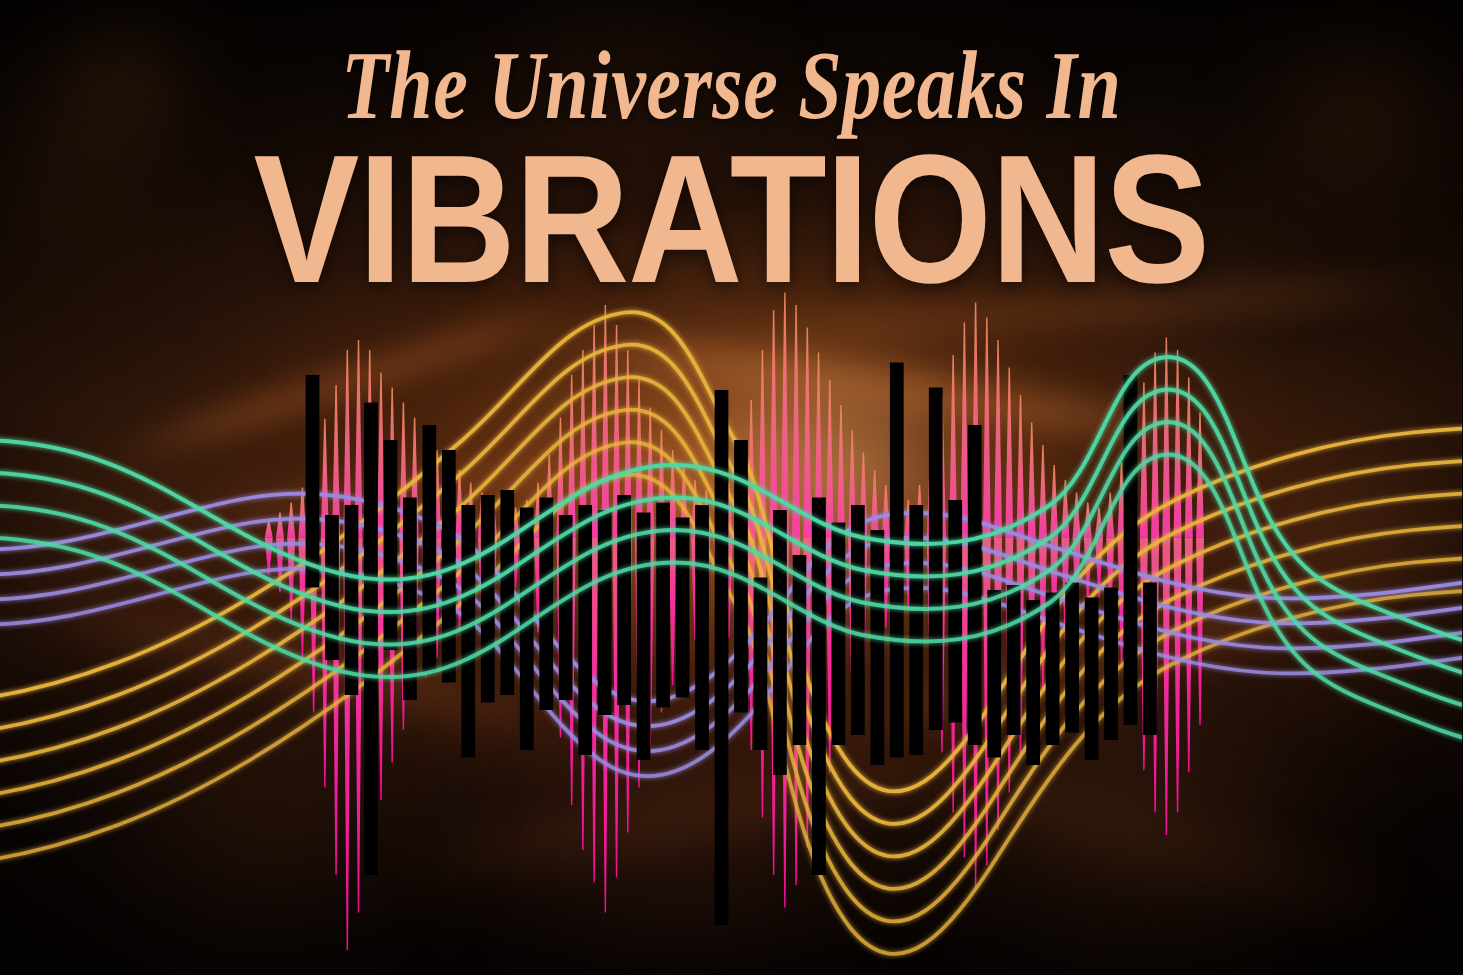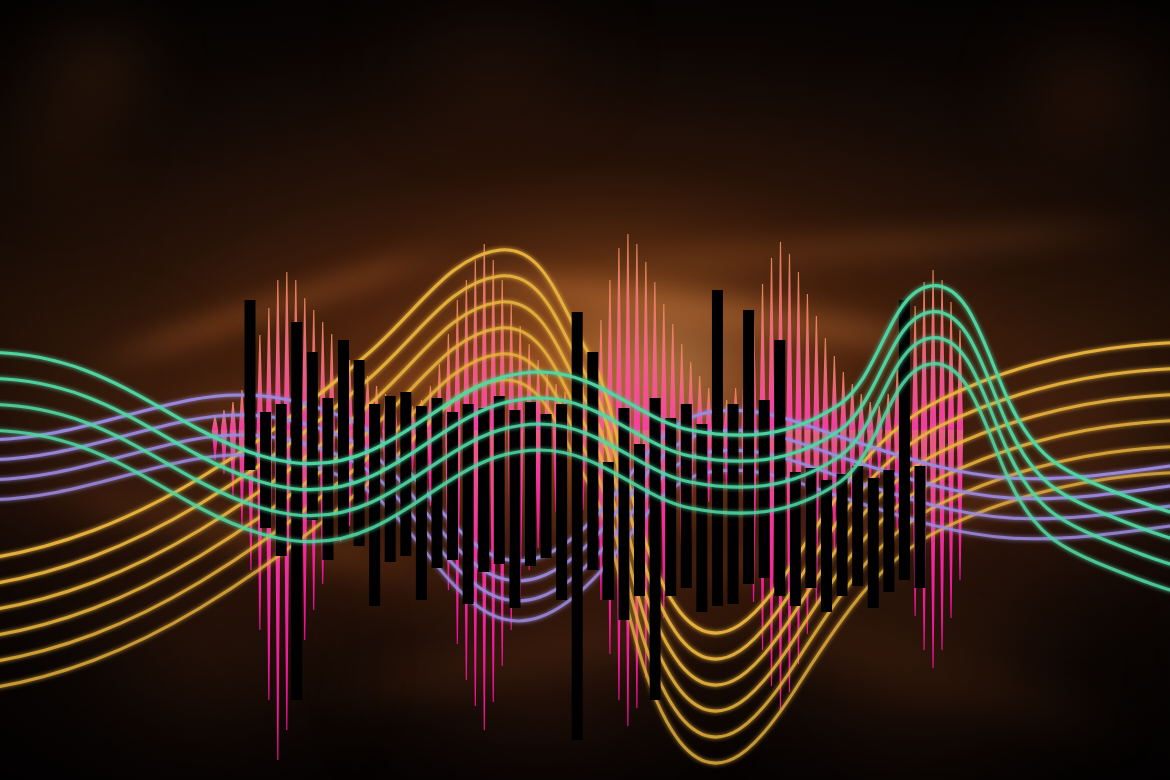--- a/index.html
+++ b/index.html
@@ -341,14 +341,18 @@
         <rect x="914.5" y="466" width="11" height="122" fill="#000000"></rect>
       </g>
     <g id="waves-teal" filter="url(#softGlow)">
         <path d="M -20 352 C 80 352 130 392 200 430 C 268 466 320 474 372 450 C 430 424 470 372 540 372 C 600 372 640 420 690 430 C 742 440 790 438 840 404 C 880 376 890 292 930 286 C 970 280 985 352 1010 404 C 1035 456 1060 470 1105 488 C 1140 502 1165 512 1200 520" fill="none" stroke="#4FD8A4" stroke-width="3.2" stroke-linecap="round" transform="translate(0,0)" opacity="0.95"></path>
         <path d="M -20 352 C 80 352 130 392 200 430 C 268 466 320 474 372 450 C 430 424 470 372 540 372 C 600 372 640 420 690 430 C 742 440 790 438 840 404 C 880 376 890 292 930 286 C 970 280 985 352 1010 404 C 1035 456 1060 470 1105 488 C 1140 502 1165 512 1200 520" fill="none" stroke="#4FD8A4" stroke-width="3.2" stroke-linecap="round" transform="translate(0,26)" opacity="0.9099999999999999"></path>
         <path d="M -20 352 C 80 352 130 392 200 430 C 268 466 320 474 372 450 C 430 424 470 372 540 372 C 600 372 640 420 690 430 C 742 440 790 438 840 404 C 880 376 890 292 930 286 C 970 280 985 352 1010 404 C 1035 456 1060 470 1105 488 C 1140 502 1165 512 1200 520" fill="none" stroke="#4FD8A4" stroke-width="3.2" stroke-linecap="round" transform="translate(0,52)" opacity="0.87"></path>
         <path d="M -20 352 C 80 352 130 392 200 430 C 268 466 320 474 372 450 C 430 424 470 372 540 372 C 600 372 640 420 690 430 C 742 440 790 438 840 404 C 880 376 890 292 930 286 C 970 280 985 352 1010 404 C 1035 456 1060 470 1105 488 C 1140 502 1165 512 1200 520" fill="none" stroke="#4FD8A4" stroke-width="3.2" stroke-linecap="round" transform="translate(0,78)" opacity="0.83"></path>
       </g>
   </svg>
 
+  <div class="title-block">
+    <div class="t-line1" style="color: rgb(241, 183, 143);">The Universe Speaks In</div>
+    <div class="t-line2" style="color: rgb(241, 183, 143);">VIBRATIONS</div>
+  </div>
 
 </div>
 
 </body></html>

